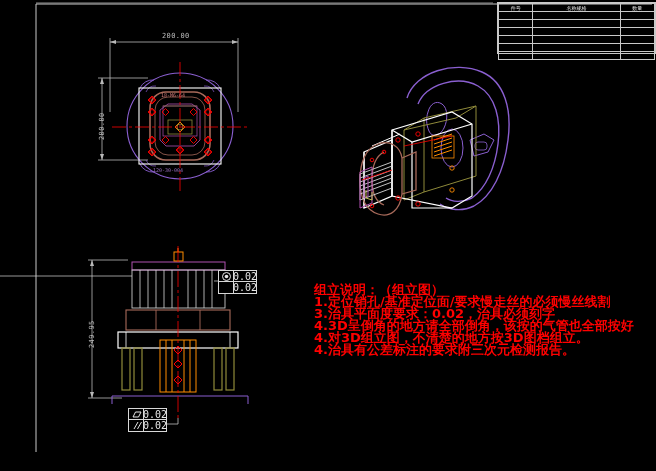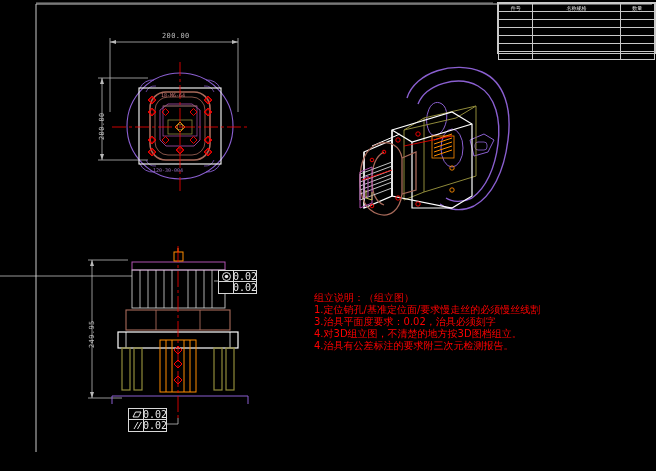--- a/index.html
+++ b/index.html
@@ -3,23 +3,23 @@
 <meta charset="utf-8">
 <style>
   html,body{margin:0;padding:0;background:#000;}
   body{width:656px;height:471px;overflow:hidden;
        font-family:"DejaVu Sans","Liberation Sans",sans-serif;}
   #stage{position:relative;width:656px;height:471px;background:#000;}
   svg.layer{position:absolute;left:0;top:0;width:656px;height:471px;}
   .dimtxt{position:absolute;color:#b9b9b9;font-size:7px;letter-spacing:.4px;
           white-space:nowrap;font-family:"DejaVu Sans Mono","Liberation Mono",monospace;}
   .rot90{transform:rotate(-90deg);transform-origin:left top;}
-  .notes{position:absolute;left:314px;top:292px;color:#ff0000;font-size:10px;
+  .notes{position:absolute;left:314px;top:284px;color:#ff0000;font-size:13px;
          line-height:12.1px;white-space:nowrap;
-         font-family:"DejaVu Sans","Liberation Sans",sans-serif;}
+         font-family:"DejaVu Sans","Liberation Sans",sans-serif;font-weight:bold;}
   .notes div{height:12.1px;}
   .tol{position:absolute;display:flex;border:1px solid #d8d8d8;background:#000;}
   .tol .cell{border-right:1px solid #d8d8d8;display:flex;align-items:center;
              justify-content:center;height:11px;}
   .tol .cell:last-child{border-right:none;}
   .tol .sym{width:14px;}
   .tol .val{width:22px;color:#e6e6e6;font-size:10px;
             font-family:"DejaVu Sans Mono","Liberation Mono",monospace;}
   .tb{position:absolute;left:497px;top:2px;width:157px;height:50px;
       border:1px solid #c9c9c9;border-collapse:collapse;}
@@ -324,20 +324,21 @@
         <line x1="7.5" y1="9" x2="11.5" y2="2" stroke="#e6e6e6" stroke-width="1"></line>
       </svg>
     </div>
     <div class="cell val">0.02</div>
   </div>
 
   <div class="notes">
     <div>组立说明：（组立图）</div>
     <div>1.定位销孔/基准定位面/要求慢走丝的必须慢丝线割</div>
     <div>3.治具平面度要求：0.02，治具必须刻字</div>
+    <div>4.3D呈倒角的地方请全部倒角，该按的气管也全部按好</div>
     <div>4.对3D组立图，不清楚的地方按3D图档组立。</div>
     <div>4.治具有公差标注的要求附三次元检测报告。</div>
   </div>
 
   <div class="tb">
     <table class="tbl">
       <colgroup>
           <col style="width:22%">
           <col style="width:56%">
           <col style="width:22%">

